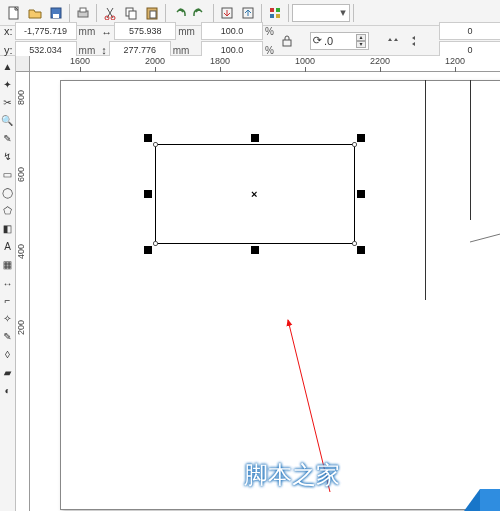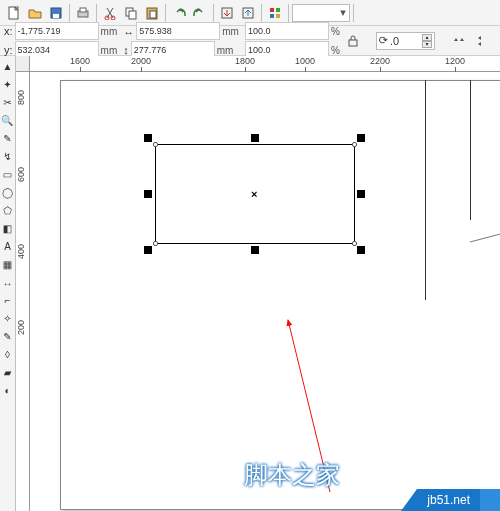--- a/index.html
+++ b/index.html
@@ -3,21 +3,21 @@
 <meta charset="utf-8">
 <style>
 *{box-sizing:border-box;margin:0;padding:0;font-family:Tahoma,Arial,sans-serif;font-size:11px;color:#333}
 body{width:500px;height:511px;background:#fff;position:relative;overflow:hidden}
 .toolbar{display:flex;align-items:center;background:#f4f4f4;border-bottom:1px solid #d0d0d0;padding:2px 4px;gap:1px;height:26px}
 .tbtn{width:20px;height:20px;display:flex;align-items:center;justify-content:center;border:1px solid transparent;border-radius:2px}
 .sep{width:1px;height:18px;background:#c0c0c0;margin:0 2px}
 .property-bar{display:flex;align-items:center;background:#f4f4f4;border-bottom:1px solid #d0d0d0;padding:2px 4px;gap:6px;height:30px}
 .coord-group{display:flex;flex-direction:column;gap:1px;font-size:9px;line-height:11px}
 .coord-group .row{display:flex;align-items:center;gap:2px}
-.coord-group input{width:84px;height:12px;font-size:9px;border:1px solid #ccc;padding:8px 2px;text-align:left;background:#fff}
+.coord-group input{width:62px;height:12px;font-size:9px;border:1px solid #ccc;padding:8px 2px;text-align:center;background:#fff}
 .small-input{width:34px;height:12px;font-size:9px;border:1px solid #ccc;padding:0 2px;text-align:right;background:#fff}
 .zoom-box{display:flex;align-items:center;border:1px solid #bbb;background:#fff;height:18px}
 .zoom-box input{width:44px;border:none;font-size:11px;padding:0 4px}
 .zoom-box .dd{width:12px;text-align:center;color:#555}
 .rot-box{display:flex;align-items:center;border:1px solid #bbb;background:#fff;height:18px;padding:0 2px;gap:2px}
 .rot-box input{width:30px;border:none;font-size:11px;text-align:left}
 .spinner{display:flex;flex-direction:column}
 .spinner div{width:10px;height:7px;border:1px solid #aaa;background:#eee;font-size:6px;line-height:5px;text-align:center}
 .ruler-h{position:absolute;left:30px;right:0;top:56px;height:16px;background:#fff;border-bottom:1px solid #999;display:flex}
 .ruler-h .tick{position:absolute;top:0;font-size:9px;color:#444}
@@ -203,22 +203,22 @@
     <div class="row">
         <input class="small-input" value="0" style="">
       </div>
   </div>
 
 </div>
 
 <div class="ruler-corner"></div>
 <div class="ruler-h">
   <span class="tick" style="left:40px">1600</span>
-  <span class="tick" style="left:101px">2000</span>
-  <span class="tick" style="left:205px">1800</span>
+  <span class="tick" style="left:115px">2000</span>
+  <span class="tick" style="left:180px">1800</span>
   <span class="tick" style="left:265px">1000</span>
   <span class="tick" style="left:340px">2200</span>
   <span class="tick" style="left:415px">1200</span>
 </div>
 <div class="ruler-v">
   <span class="tick" style="top:18px">800</span>
   <span class="tick" style="top:95px">600</span>
   <span class="tick" style="top:172px">400</span>
   <span class="tick" style="top:248px">200</span>
 </div>
@@ -274,15 +274,14 @@
           <path d="M0 0L7 3L0 6z" fill="#e11"></path>
         </marker>
       </defs>
     <line x1="300" y1="420" x2="258" y2="248" stroke="#e11" stroke-width="1" marker-end="url(#ah)"></line>
   </svg>
 </div>
 
 <div class="wm-text">脚本之家</div>
 <div class="wm-bar">
   <div class="wm-tri"></div>
-  <div class="wm-seg" style="background:#1876c9">jb51.net</div>
   <div class="wm-seg" style="background:#2f8de0;width:14px"></div>
 </div>
 
 </body></html>

